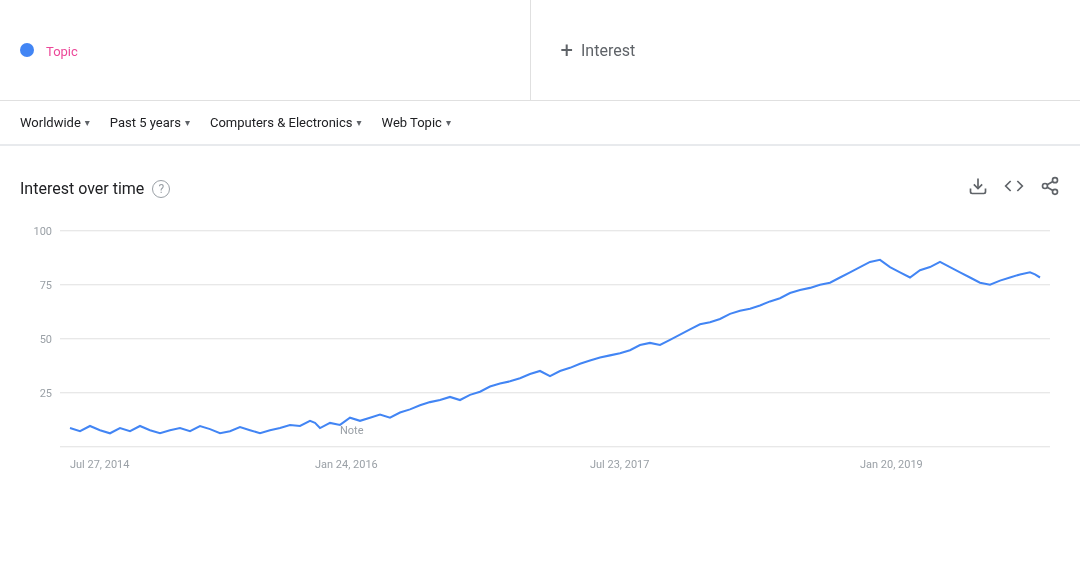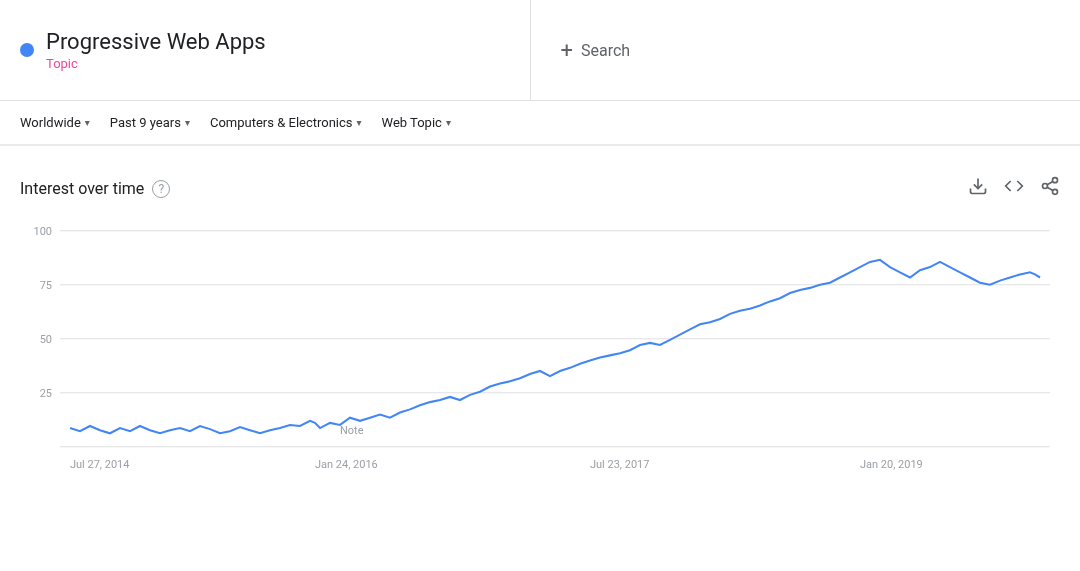--- a/index.html
+++ b/index.html
@@ -127,39 +127,38 @@
       height: 100%;
     }
   </style>
 </head>
 <body>
 
 <div class="top-section">
   <div class="search-term">
     <div class="term-dot" style="background: rgb(66, 133, 244);"></div>
     <div class="term-info">
-      <div class="term-name">Progressive Web Apps</div>
       <div class="term-type">Topic</div>
     </div>
   </div>
   <div class="compare-section">
     <div class="compare-btn">
       <span class="compare-plus">+</span>
-      <span>Search</span>
+      <span>Interest</span>
     </div>
   </div>
 </div>
 
 <div class="filter-bar">
   <div class="filter-item">
     <span>Worldwide</span>
     <span class="filter-arrow">▾</span>
   </div>
   <div class="filter-item">
-    <span>Past 9 years</span>
+    <span>Past 5 years</span>
     <span class="filter-arrow">▾</span>
   </div>
   <div class="filter-item">
     <span>Computers &amp; Electronics</span>
     <span class="filter-arrow">▾</span>
   </div>
   <div class="filter-item">
     <span>Web Topic</span>
     <span class="filter-arrow">▾</span>
   </div>

